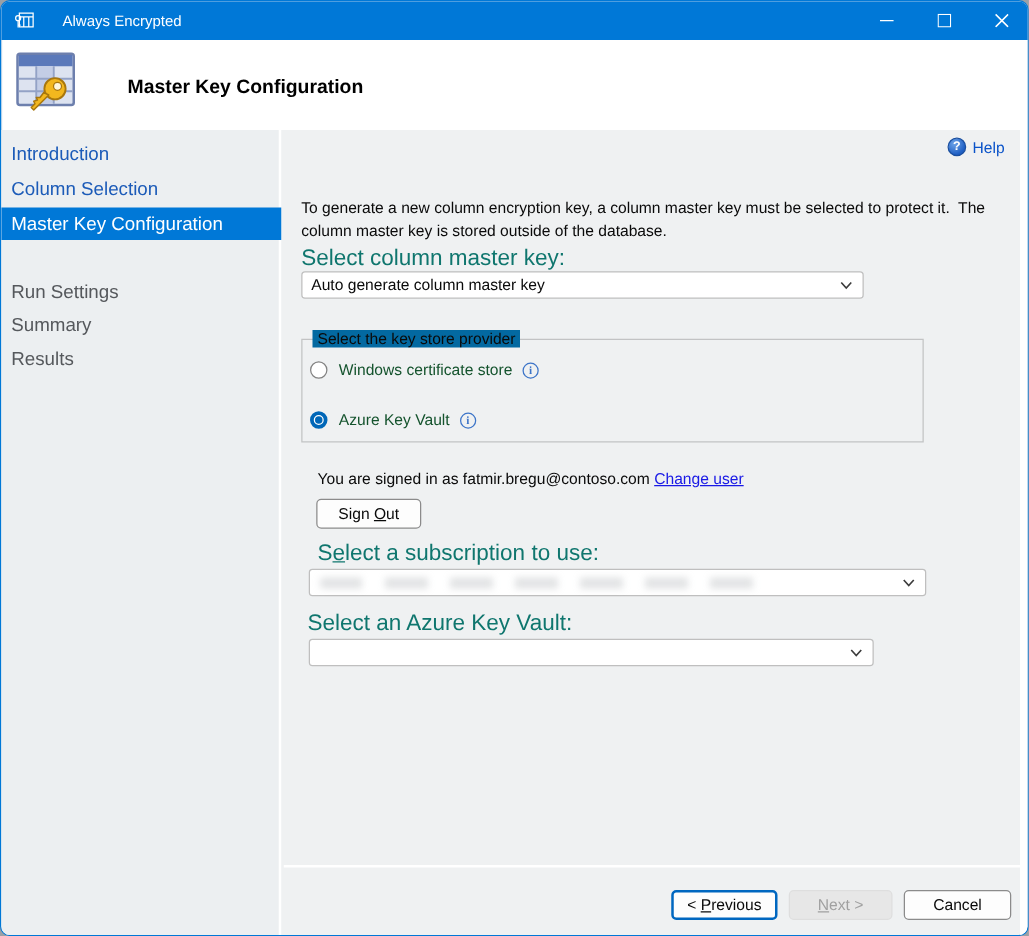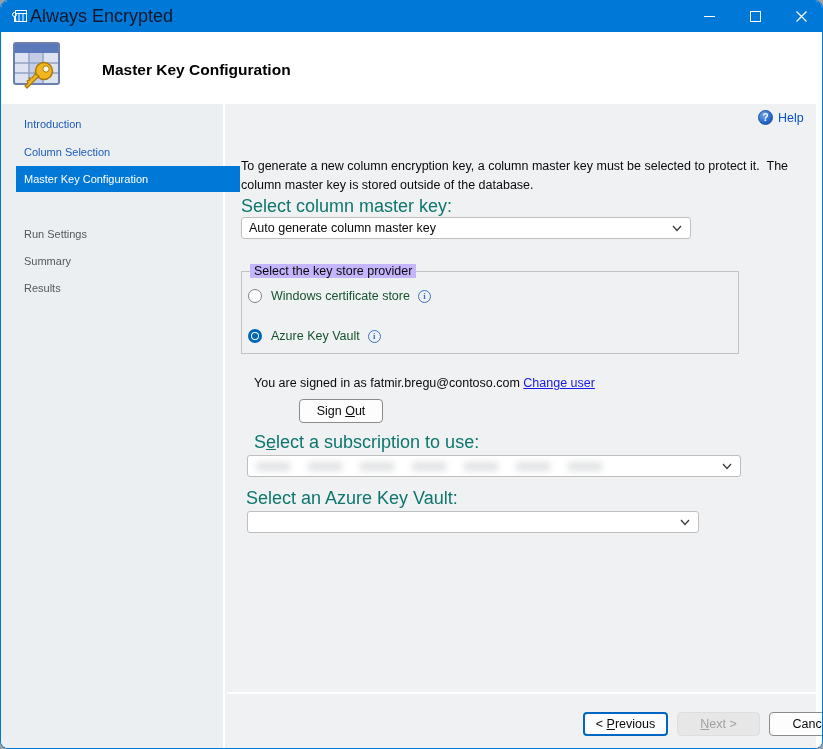--- a/index.html
+++ b/index.html
@@ -13,21 +13,21 @@
     border-radius:8px;
     overflow:hidden;
   }
 
   
   .titlebar {
     position:absolute; left:0; top:0; width:823px; height:31px;
     background:#0078d7; color:#fff; display:flex; align-items:center;
   }
   .titlebar .app-icon { margin-left:10px; width:17px; height:17px; }
-  .titlebar .title { margin-left:2px; font-size:18px; color:#0f172a; }
+  .titlebar .title { margin-left:22px; font-size:12px; color:#ffffff; }
   .win-controls { position:absolute; right:0; top:0; height:31px; display:flex; }
   .win-btn { width:46px; height:31px; display:flex; align-items:center; justify-content:center; cursor:default; }
 
   
   .header {
     position:absolute; left:1px; top:31px; width:821px; height:72px;
     background:#ffffff;
   }
   .header .big-icon { position:absolute; left:10px; top:8px; }
   .header .page-title {
@@ -35,23 +35,23 @@
     font-size:15.5px; font-weight:bold; color:#000;
   }
 
   
   .sidebar {
     position:absolute; left:0; top:103px; width:224px; height:646px;
     background:#eceff1;
     border-right:2px solid #ffffff;
   }
   .nav-item {
-    position:absolute; left:15px; width:224px; height:27px;
+    position:absolute; left:0; width:224px; height:27px;
     display:flex; align-items:center; padding-left:8px;
-    font-size:11px; cursor:default;
+    font-size:15px; cursor:default;
   }
   .nav-done    { color:#1c5bb8; }
   .nav-pending { color:#55585c; }
   .nav-selected{ background:#0078d7; color:#ffffff; height:26px; }
 
   .right-gutter { position:absolute; left:815px; top:103px; width:7px; height:645px; background:#ffffff; }
 
   .help-link { position:absolute; left:757px; top:109px; display:flex; align-items:center; cursor:pointer; }
   .help-icon {
     width:15px; height:15px; border-radius:50%;
@@ -80,21 +80,21 @@
     background:repeating-linear-gradient(90deg, rgba(150,155,160,.28) 0 34px, rgba(150,155,160,0) 34px 52px);
     filter:blur(3px); border-radius:3px; pointer-events:none;
   }
 
   .groupbox {
     position:absolute; left:240px; top:270px; width:498px; height:83px;
     border:1px solid #c2c3c4;
   }
   .groupbox .legend {
     position:absolute; left:8px; top:-8px; padding:0 4px;
-    background:#c4b5fd; font-size:12.5px; color:#0a0a0a;
+    background:#0369a1; font-size:12.5px; color:#0a0a0a;
   }
   .radio-row { position:absolute; display:flex; align-items:center; cursor:default; }
   .radio {
     width:14px; height:14px; border-radius:50%; background:#fff;
     border:1px solid #828282; flex:0 0 auto;
   }
   .radio.checked {
     border:3px solid #0067b8;
     display:flex; align-items:center; justify-content:center;
   }
@@ -107,21 +107,21 @@
     display:flex; align-items:center; justify-content:center;
   }
 
   .signedin { position:absolute; left:253px; top:375px; font-size:12.5px; color:#0a0a0a; }
   .link { color:#1919e6; text-decoration:underline; cursor:pointer;margin-top:39px; }
 
   .btn {
     position:absolute; height:24px; border-radius:4px;
     background:#fdfdfd; border:1px solid #8b8b8b;
     font-size:12.5px; color:#0a0a0a; font-family:"Liberation Sans", sans-serif;
-    display:flex; align-items:center; justify-content:center; cursor:pointer;margin-left:46px;
+    display:flex; align-items:center; justify-content:center; cursor:pointer;
   }
   .btn-default { border:2px solid #0067c0; }
   .btn-disabled { background:#e7e7e7; border:1px solid #dedede; color:#a0a0a0; cursor:default; }
   .u { text-decoration:underline; }
 
   .footer-sep { position:absolute; left:226px; top:691px; width:589px; height:2px; background:#ffffff; }
 </style>
 </head>
 <body>
 

